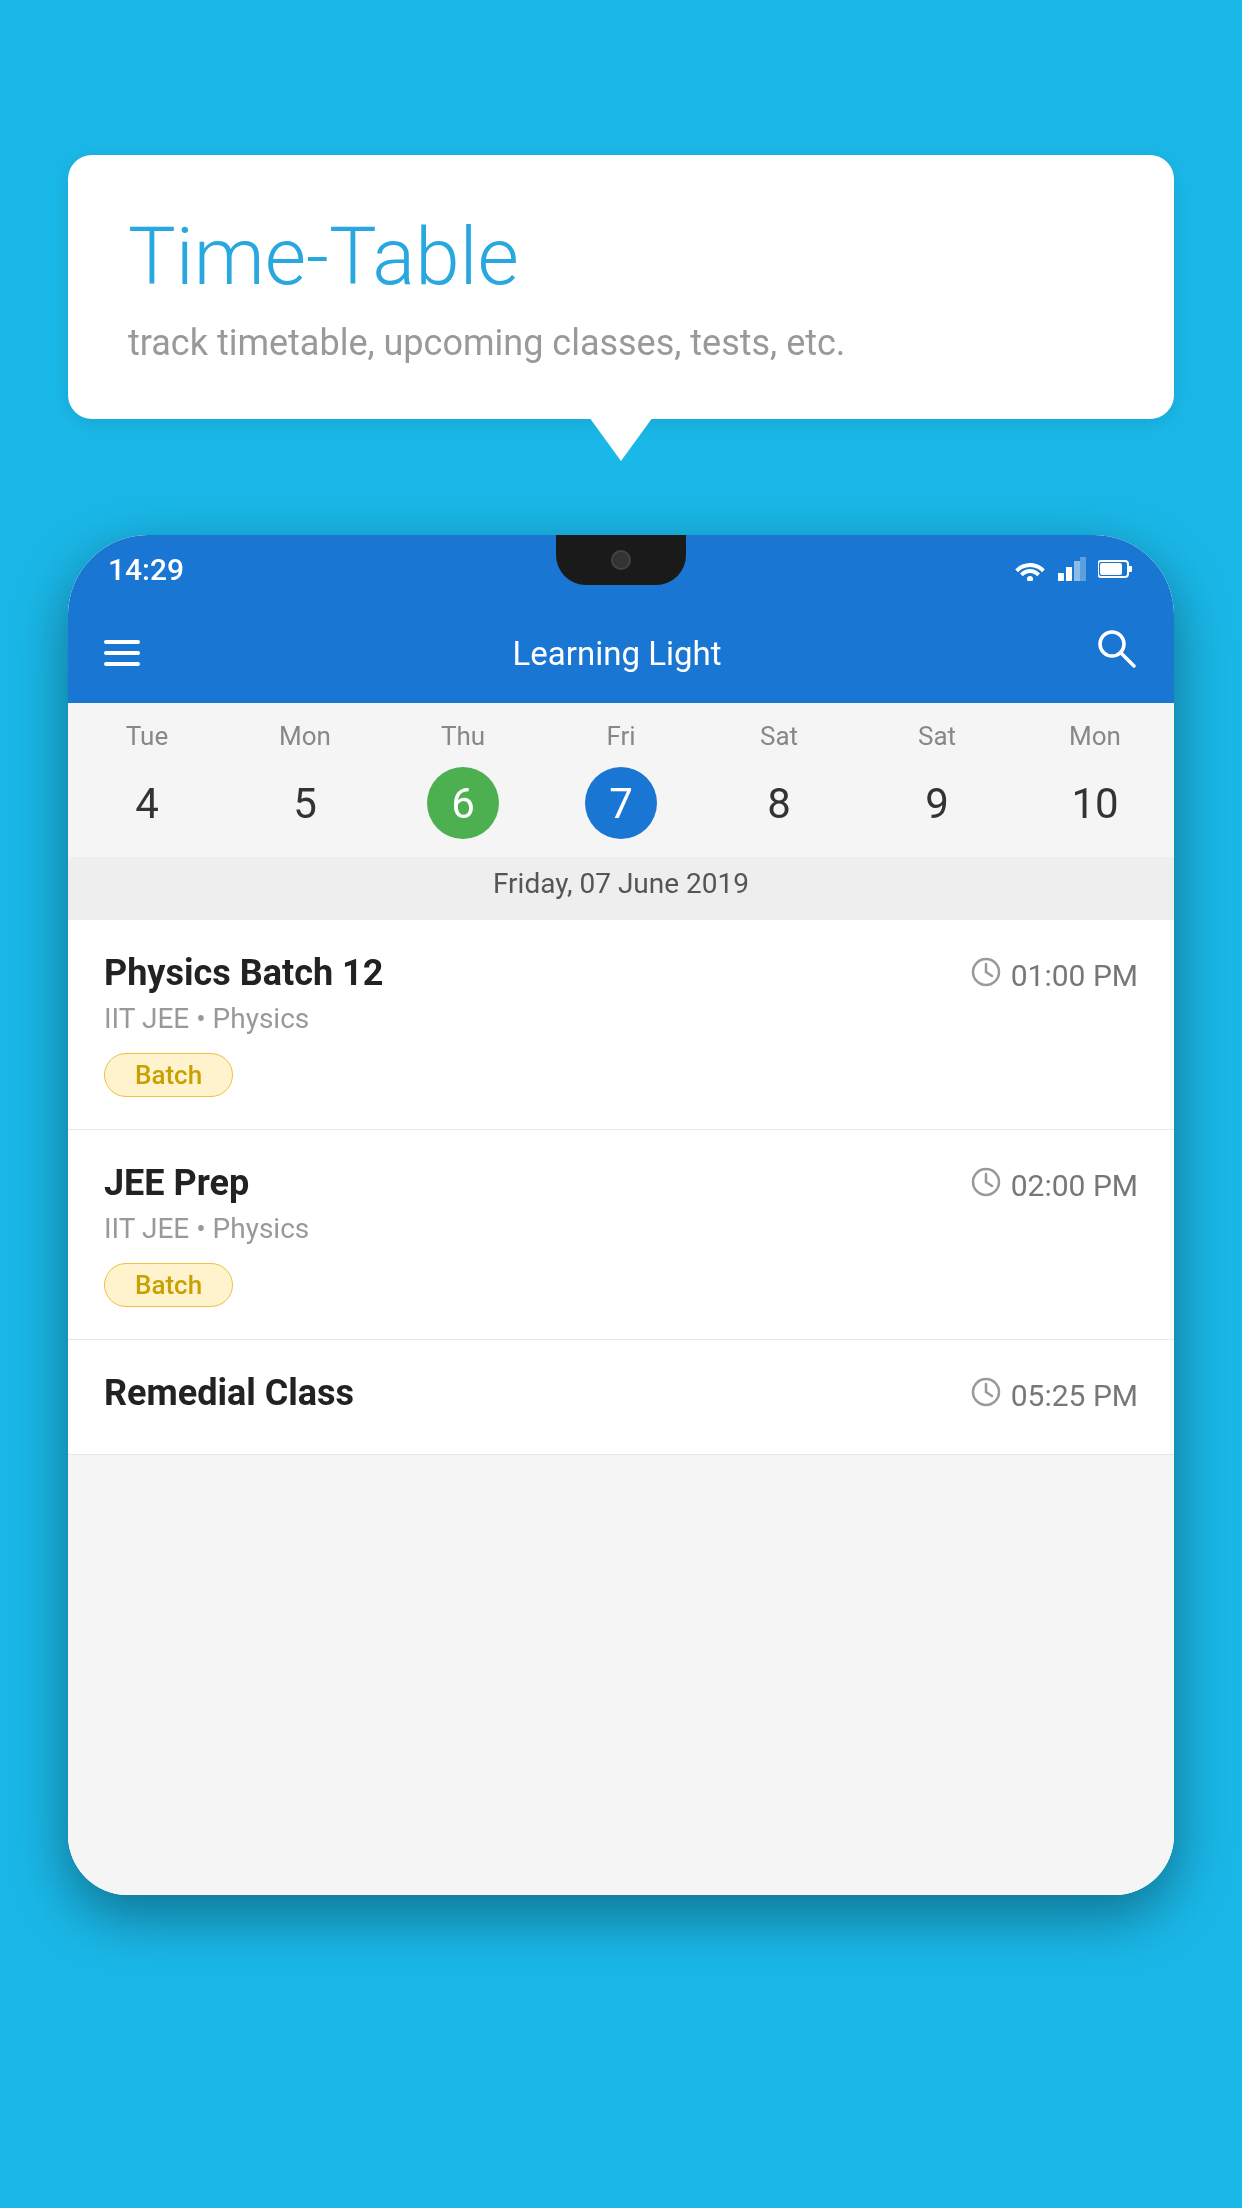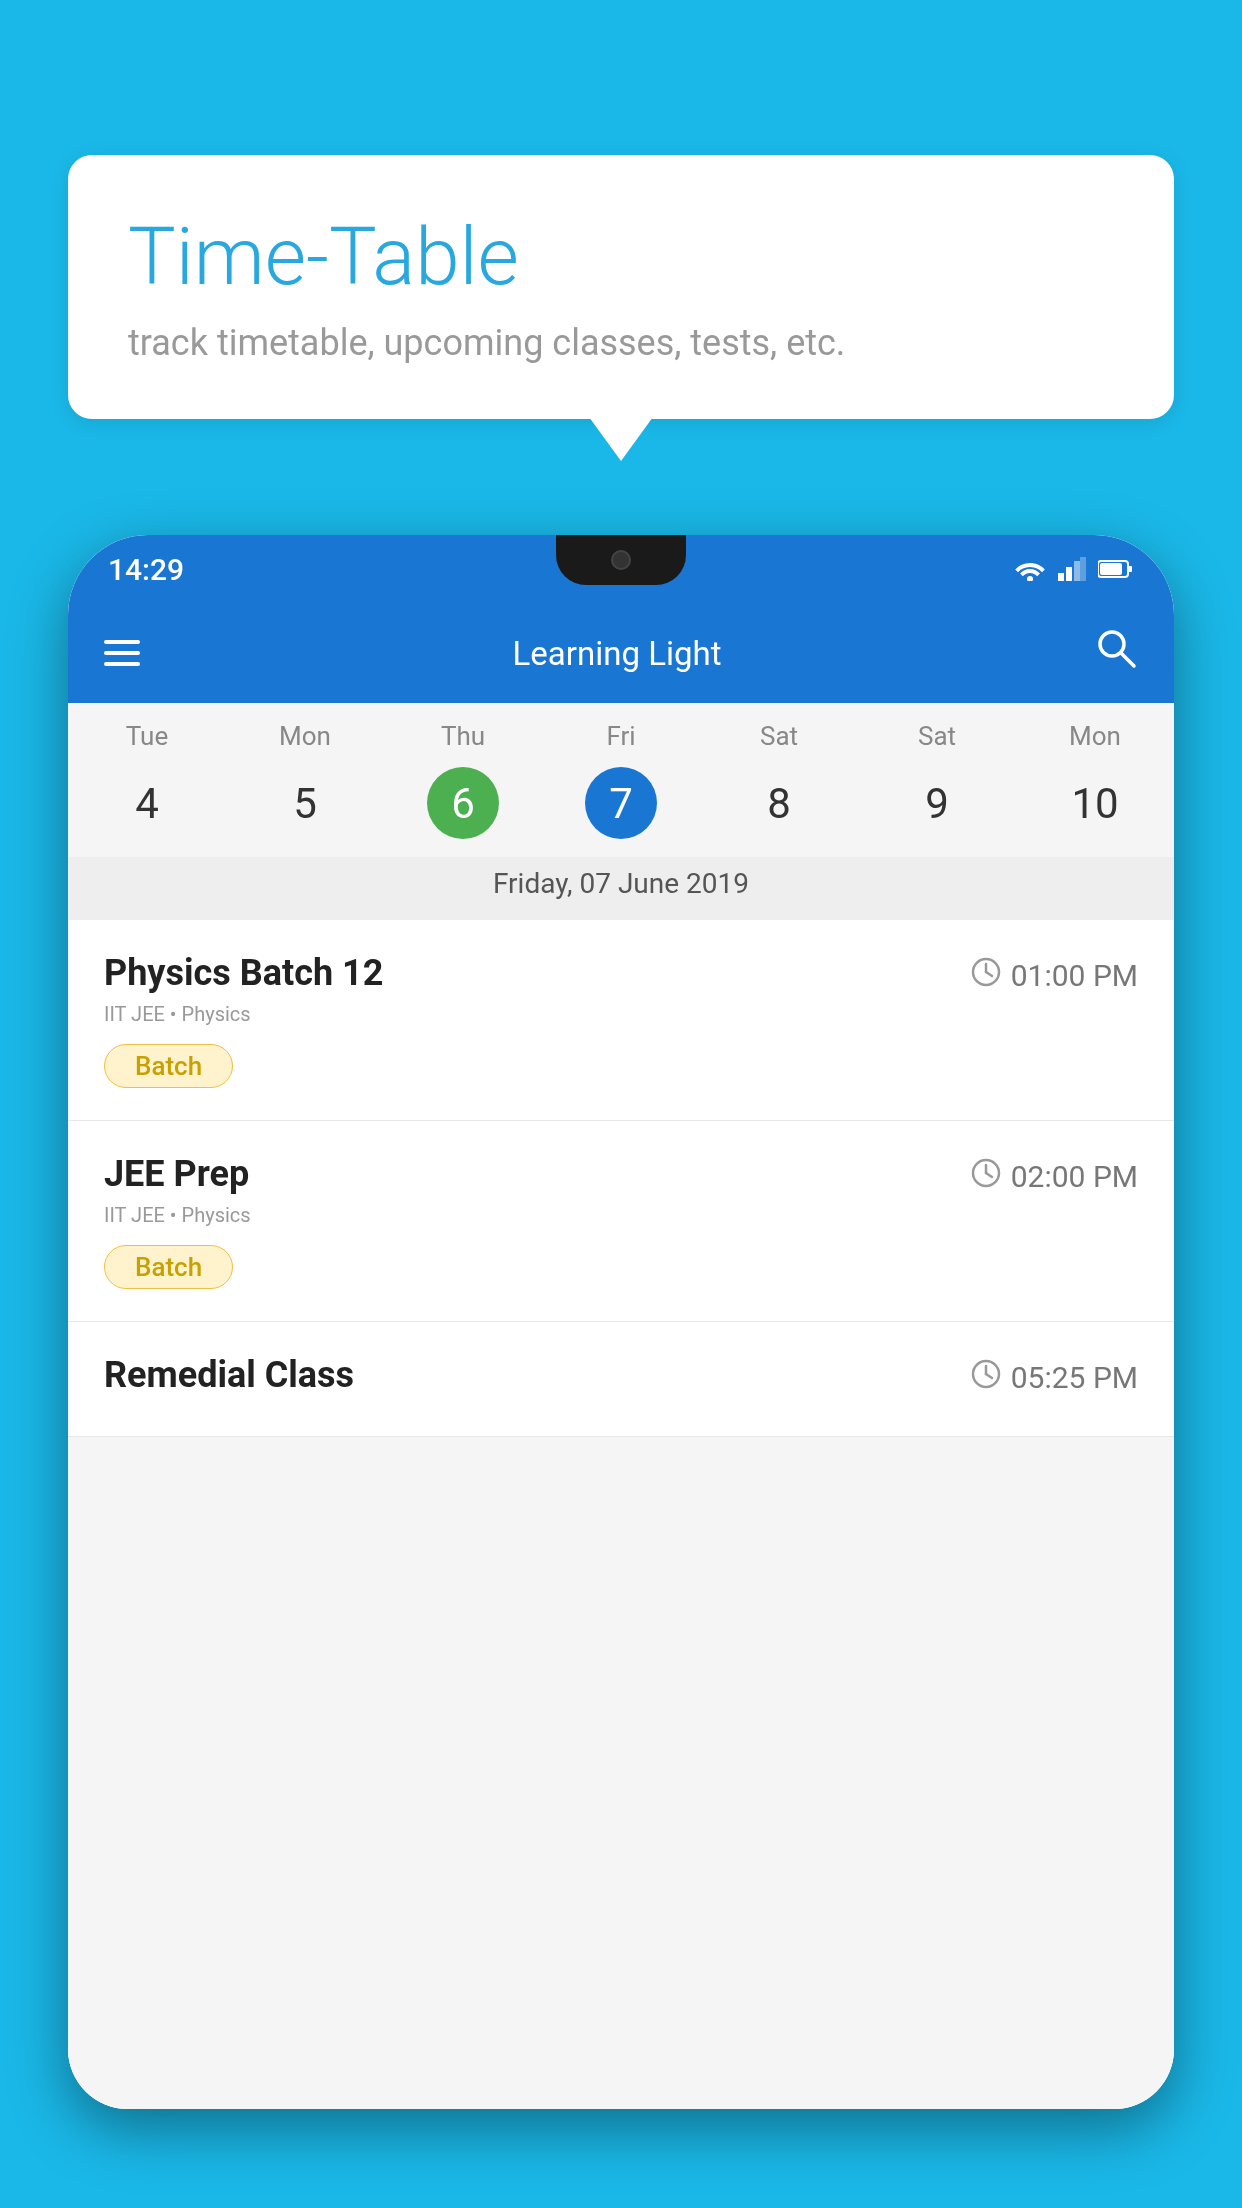--- a/index.html
+++ b/index.html
@@ -61,21 +61,21 @@
     .phone-container {
       position: absolute;
       top: 535px;
       left: 68px;
       right: 68px;
       bottom: 0;
     }
 
     .phone-frame {
       width: 100%;
-      height: 1574px;
+      height: 1360px;
       background: #7dd3fc;
       border-radius: 80px 80px 60px 60px;
       position: relative;
       overflow: hidden;
       box-shadow: 0 20px 60px rgba(0,0,0,0.4);
     }
 
     
     .phone-status-bar {
       background: #1976d2;
@@ -278,21 +278,21 @@
 
     .schedule-item-time {
       font-size: 30px;
       color: #777;
       display: flex;
       align-items: center;
       gap: 10px;
     }
 
     .schedule-item-subtitle {
-      font-size: 20px;
+      font-size: 28px;
       color: #999;
       margin-bottom: 18px;
     }
 
     .batch-badge {
       display: inline-block;
       background: #fff3cd;
       color: #c8a000;
       border: 1.5px solid #f0c040;
       border-radius: 30px;

